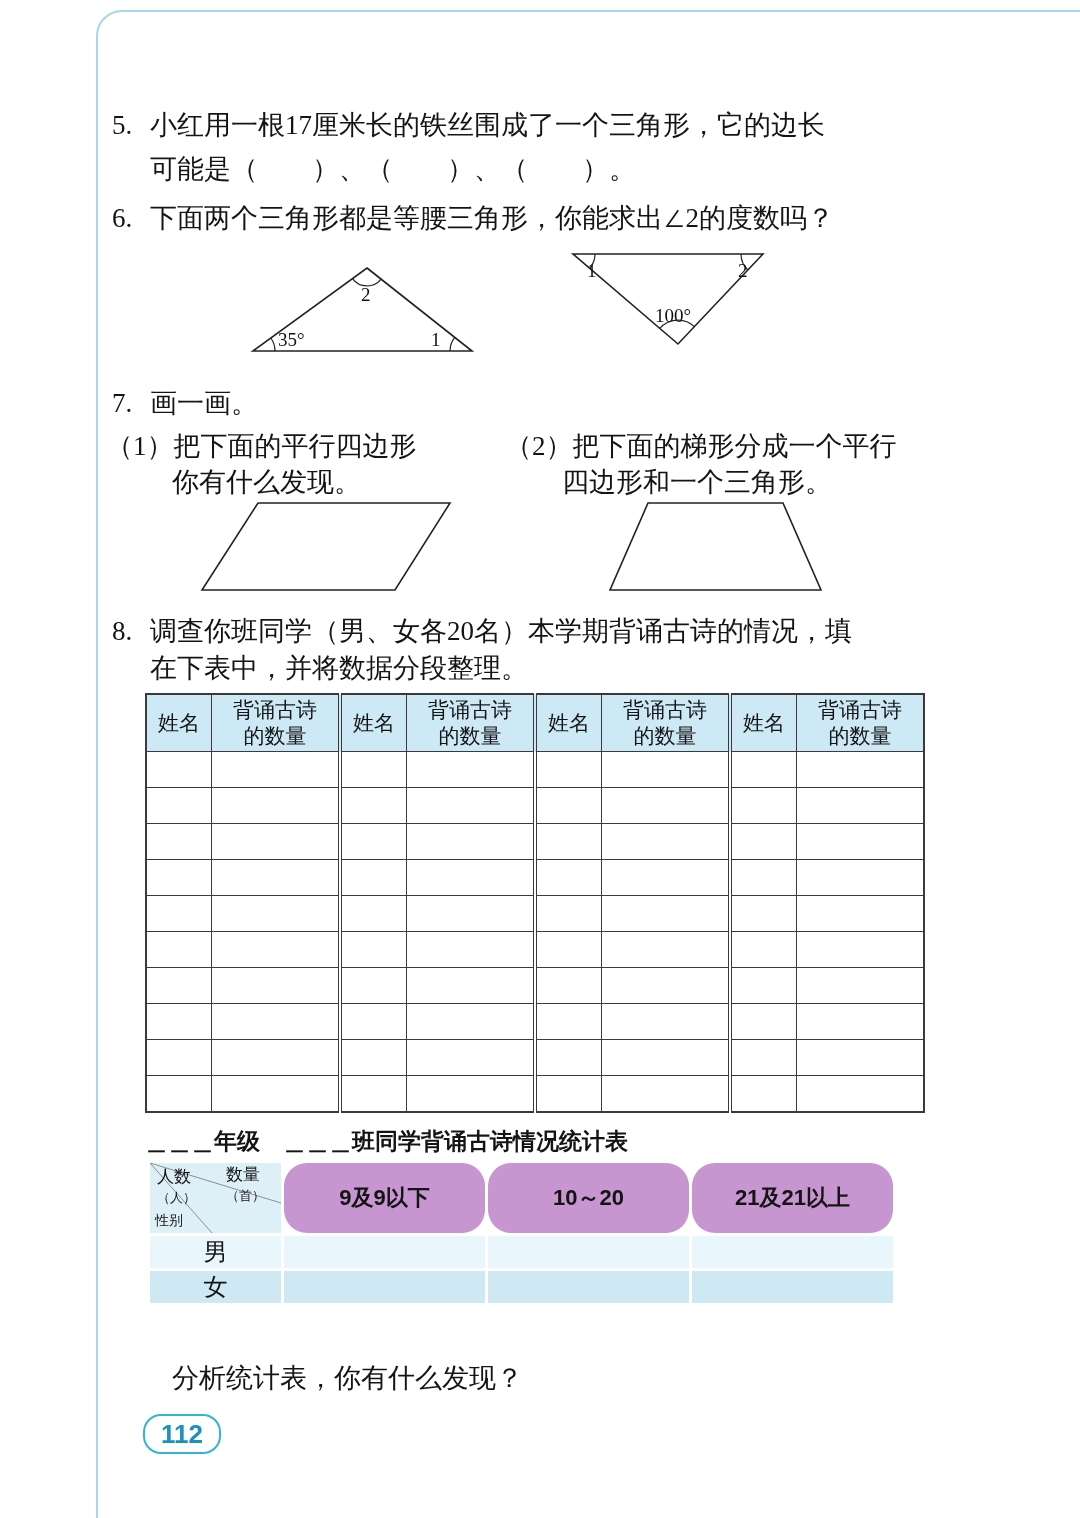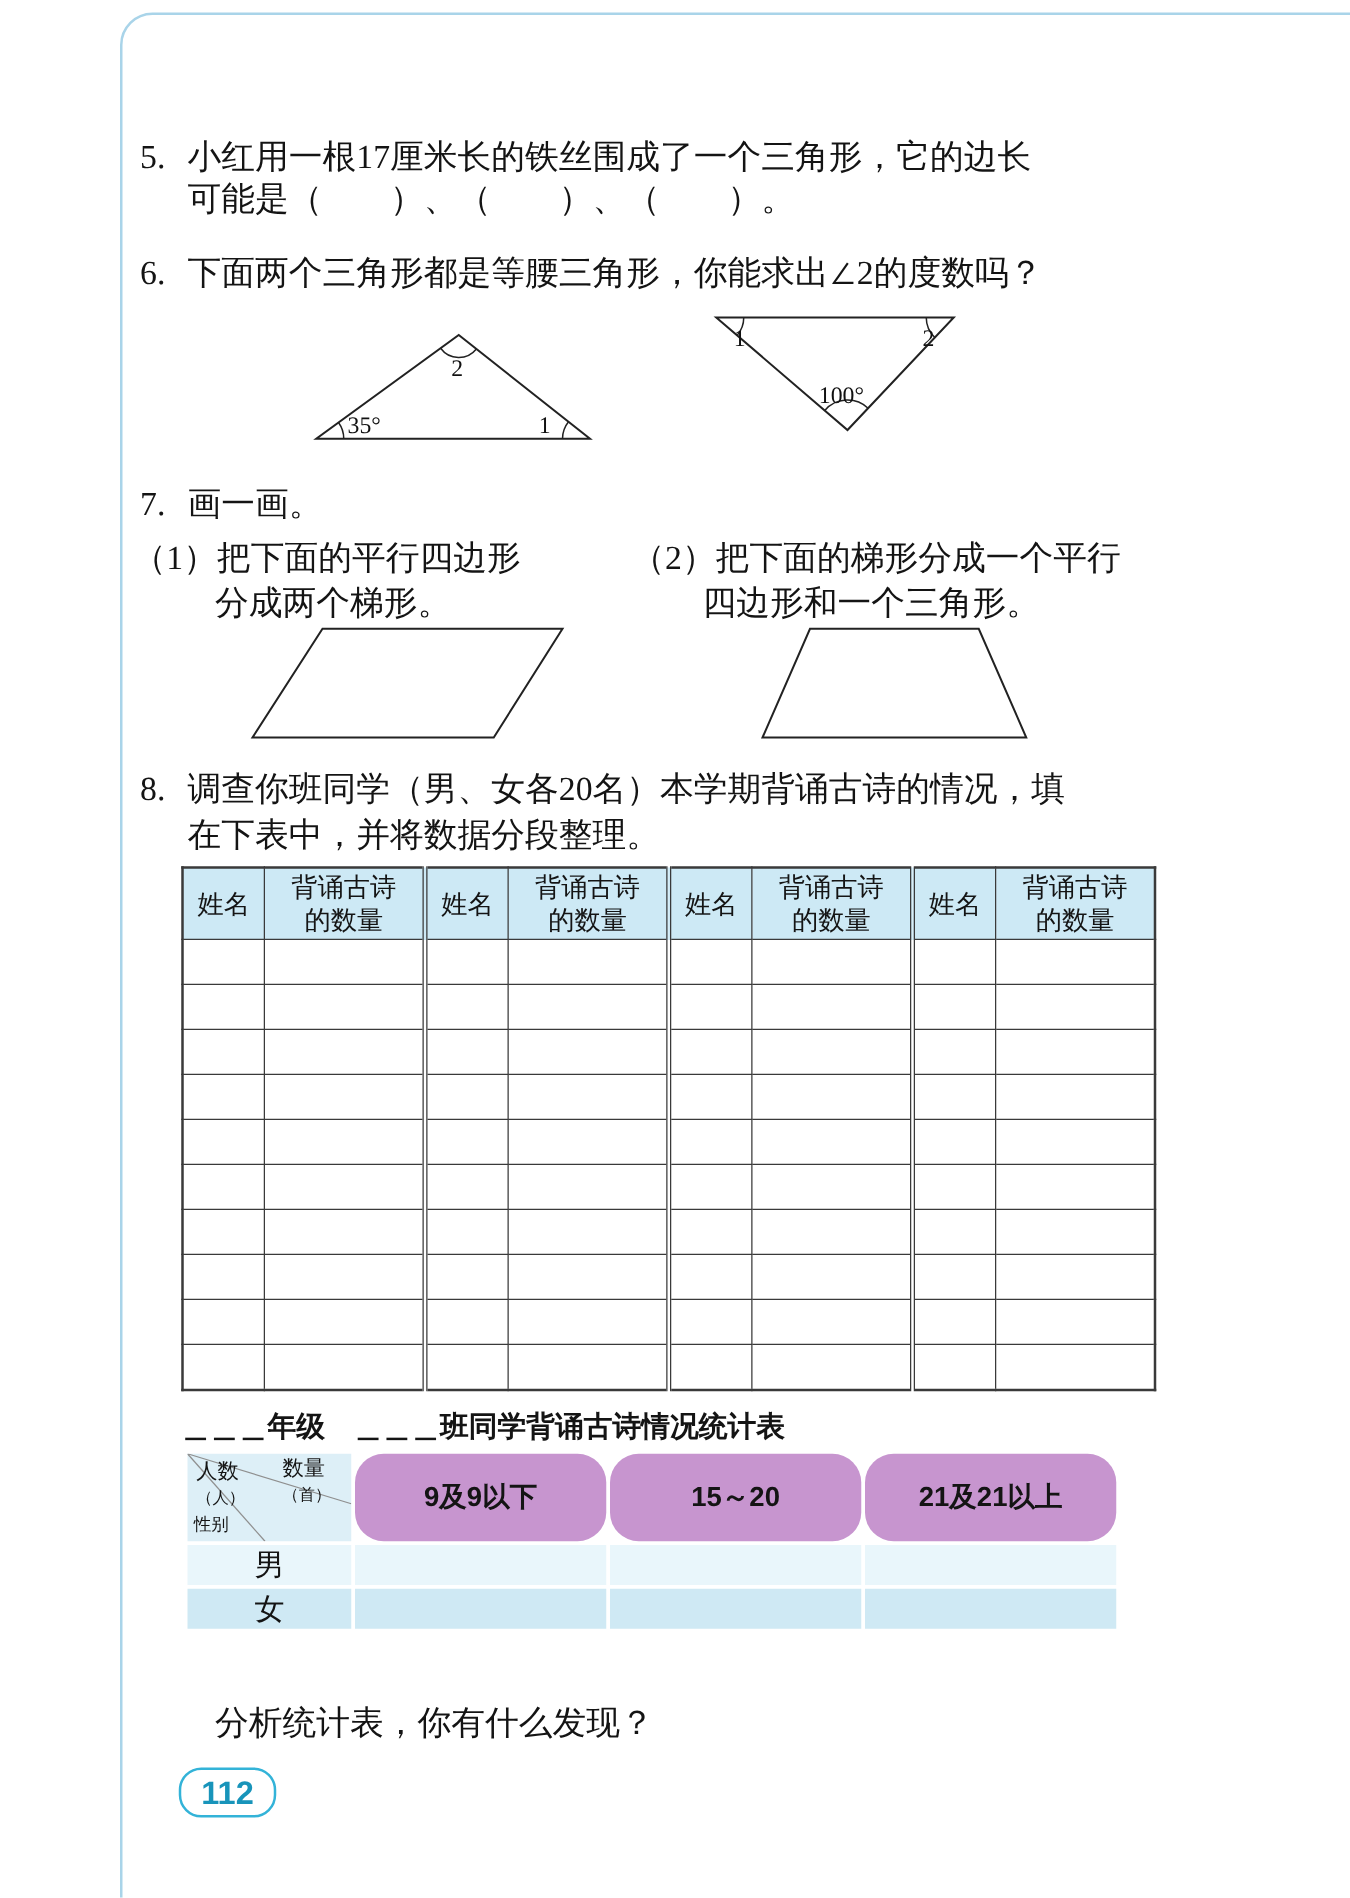--- a/index.html
+++ b/index.html
@@ -75,21 +75,21 @@
   }
 </style>
 </head>
 <body>
 
 <div class="frame"></div>
 
 <div class="qline" style="left:112px;top:107px">
   <span class="qnum">5.</span><span>小红用一根17厘米长的铁丝围成了一个三角形，它的边长</span>
 </div>
-<div class="qline" style="left:150px;top:141px">可能是（　　）、（　　）、（　　）。</div>
+<div class="qline" style="left:150px;top:151px">可能是（　　）、（　　）、（　　）。</div>
 
 <div class="qline" style="left:112px;top:200px">
   <span class="qnum">6.</span><span>下面两个三角形都是等腰三角形，你能求出∠2的度数吗？</span>
 </div>
 
 <svg class="fig" style="left:240px;top:250px" width="260" height="112" viewBox="0 0 260 112">
   <polygon points="127,18 232,101 13,101"></polygon>
   <path class="arc" d="M 35 101 A 22 22 0 0 0 30.8 88"></path>
   <path class="arc" d="M 210 101 A 22 22 0 0 1 214.8 87.4"></path>
   <path class="arc" d="M 112.5 28.6 A 18 18 0 0 0 141.1 29.2"></path>
@@ -105,21 +105,21 @@
   <path class="arc" d="M 99.8 82.4 A 24 24 0 0 1 134.5 80.6"></path>
   <text x="27" y="31">1</text>
   <text x="178" y="31">2</text>
   <text x="95" y="76">100°</text>
 </svg>
 
 <div class="qline" style="left:112px;top:385px">
   <span class="qnum">7.</span><span>画一画。</span>
 </div>
 <div class="qline" style="left:106px;top:428px">（1）把下面的平行四边形</div>
-<div class="qline" style="left:172px;top:464px">分成两个梯形。</div>
+<div class="qline" style="left:172px;top:464px">你有什么发现。</div>
 <div class="qline" style="left:505px;top:428px">（2）把下面的梯形分成一个平行</div>
 <div class="qline" style="left:562px;top:464px">四边形和一个三角形。</div>
 
 <svg class="fig" style="left:198px;top:500px" width="265" height="95" viewBox="0 0 265 95">
   <polygon points="60,3 252,3 197,90 4,90"></polygon>
 </svg>
 <svg class="fig" style="left:603px;top:500px" width="225" height="95" viewBox="0 0 225 95">
   <polygon points="45,3 180,3 218,90 7,90"></polygon>
 </svg>
 
@@ -253,21 +253,21 @@
     <td class="corner">
       <svg width="131" height="70" viewBox="0 0 131 70">
         <line x1="0" y1="0" x2="131" y2="40"></line>
         <line x1="0" y1="0" x2="62" y2="70"></line>
       </svg>
       <span class="c cl"><span>人数</span><br><span class="unit">（人）</span></span>
       <span class="c co"><span>数量</span><br><span class="unit">（首）</span></span>
       <span class="c ro">性别</span>
     </td>
     <th class="hcat">9及9以下</th>
-    <th class="hcat">15～20</th>
+    <th class="hcat">10～20</th>
     <th class="hcat">21及21以上</th>
   </tr>
   <tr class="alt">
     <th class="rowlab">男</th>
     <td class="cell"></td>
     <td class="cell"></td>
     <td class="cell"></td>
   </tr>
   <tr>
     <th class="rowlab">女</th>

